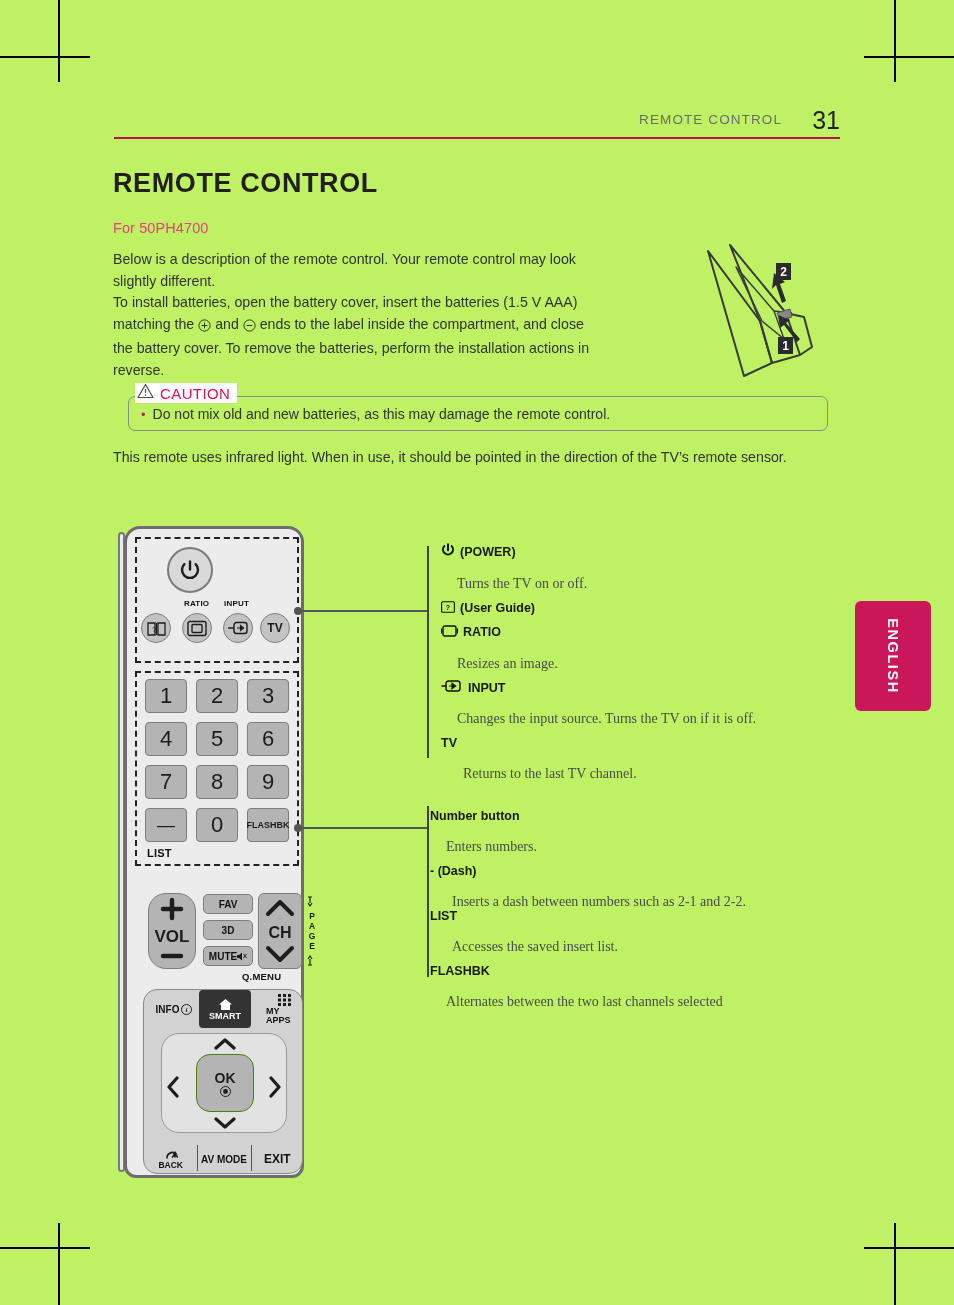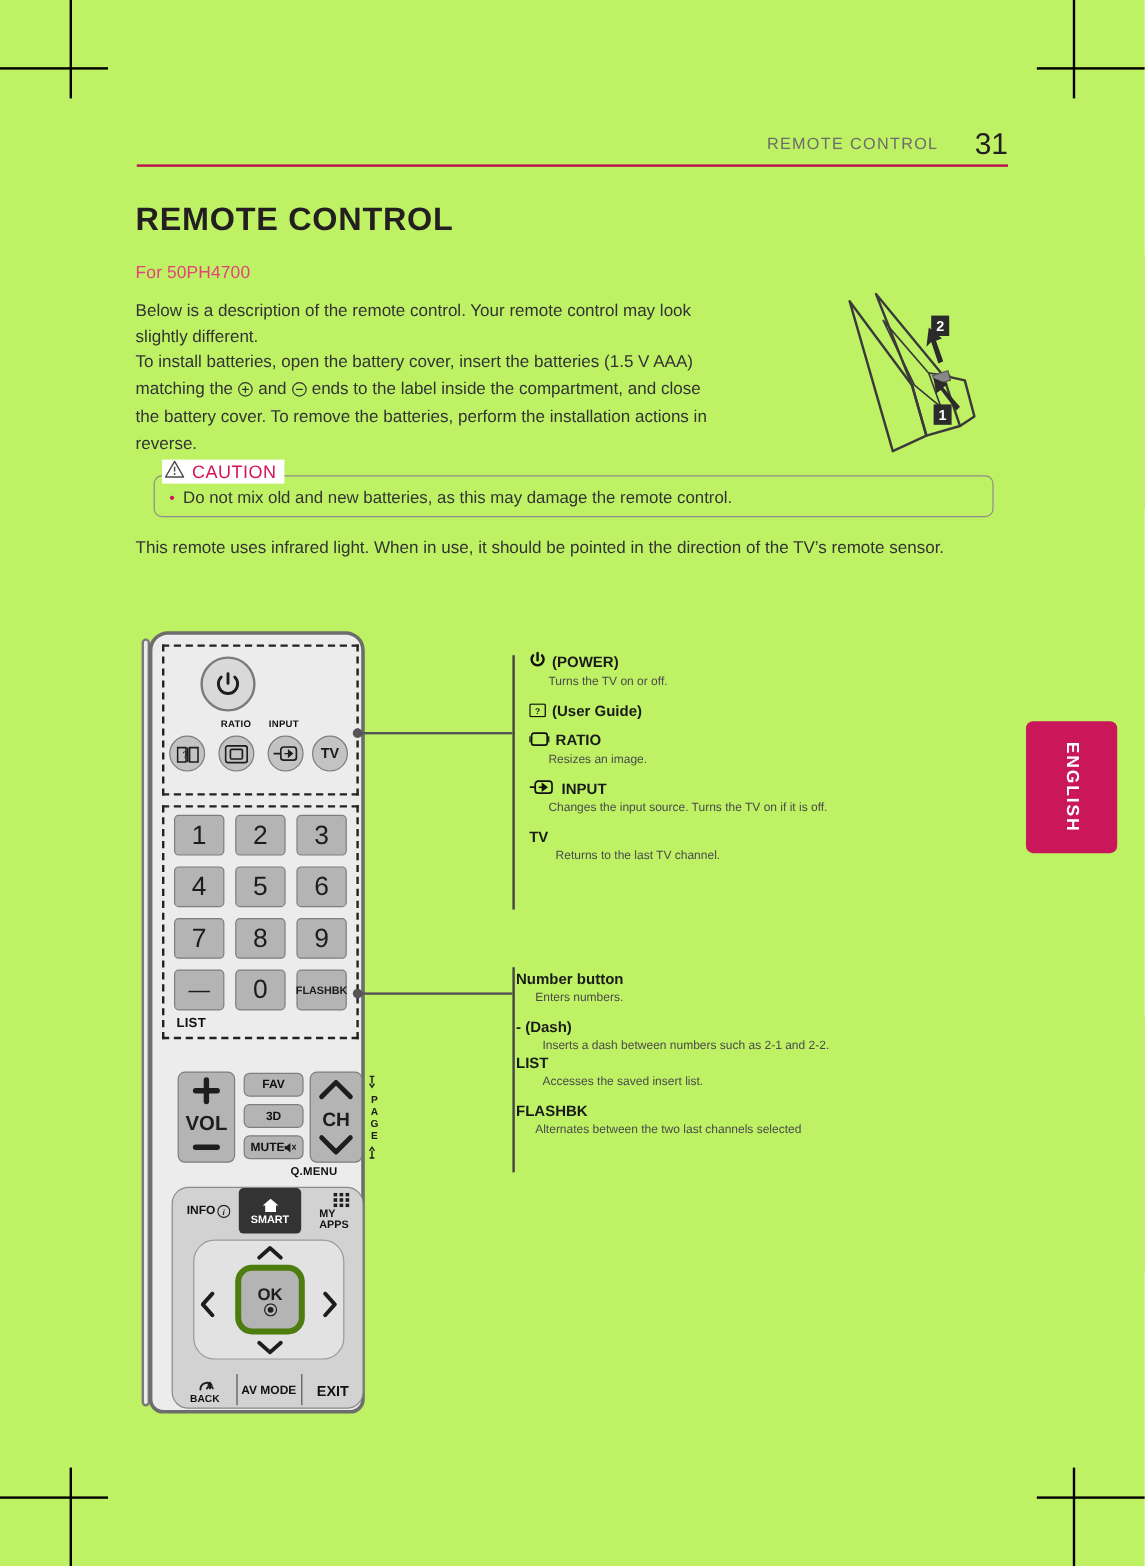--- a/index.html
+++ b/index.html
@@ -113,56 +113,56 @@
 
   .lbl { position:absolute; font-size:8px; font-weight:700; color:#111; letter-spacing:.2px; }
 
   .numbtn { position:absolute; width:42px; height:34px; background:#b4b4b4;
             border:1px solid #7d7d7d; border-radius:4px;
             display:flex; align-items:center; justify-content:center;
             font-size:22px; color:#1c1c1c; font-weight:400; }
   .numbtn.small { font-size:9px; font-weight:700; }
 
   .volbox { position:absolute; left:21px; top:364px; width:48px; height:76px;
-            background:#b4b4b4; border:1px solid #7d7d7d; border-radius:6px; }
+            background:#b4b4b4; border:1px solid #7d7d7d; border-radius:18px; }
   .chbox  { position:absolute; left:131px; top:364px; width:44px; height:76px;
             background:#b4b4b4; border:1px solid #7d7d7d; border-radius:6px; }
   .midbtn { position:absolute; left:76px; width:50px; height:20px;
             background:#b4b4b4; border:1px solid #7d7d7d; border-radius:5px;
             display:flex; align-items:center; justify-content:center;
             font-size:10px; font-weight:700; color:#111; }
 
   .padwrap { position:absolute; left:16px; top:460px; width:160px; height:185px;
              background:#d2d2d2; border:1px solid #8a8a8a; border-radius:14px; }
   .topbtn { position:absolute; top:0; height:38px; display:flex;
             align-items:center; justify-content:center;
             font-size:10px; font-weight:700; color:#111; }
   .smartbtn { background:#333; color:#fff; border-radius:4px; }
   .dpad { position:absolute; left:17px; top:43px; width:126px; height:100px;
           background:#e2e2e2; border:1px solid #9a9a9a; border-radius:18px; }
   .okbtn { position:absolute; left:34px; top:20px; width:58px; height:58px;
-           background:#b4b4b4; border:5px solid #4d7c0f; border-radius:14px;
+           background:#b4b4b4; border:1px solid #4d7c0f; border-radius:14px;
            display:flex; flex-direction:column; align-items:center; justify-content:center;text-align:right; }
   .botrow { position:absolute; left:0; bottom:0; width:160px; height:28px;
             display:flex; }
   .botrow > div { flex:1; display:flex; align-items:center; justify-content:center;
                   font-size:10px; font-weight:700; color:#111; }
   .vsep { position:absolute; width:1px; background:#555; }
 
   
   .cl { position:absolute; background:#555; }
   .dot { position:absolute; width:8px; height:8px; border-radius:50%; background:#555; }
 
   
   .ann { position:absolute; font-family:"Liberation Sans", sans-serif; }
   .ann-grp { margin-bottom:9px; }
   .ann-head { font-size:12.5px; font-weight:700; color:#1a1a1a;
               display:flex; align-items:center; gap:5px; }
-  .ann-desc { font-size:10px; color:#4a4a4a; margin-left:16px; margin-top:1px;
-              line-height:15.5px; }
+  .ann-desc { font-size:14px; color:#4a4a4a; margin-left:16px; margin-top:16px;
+              line-height:15.5px;font-family:Liberation Serif, serif; }
   .ann-desc.ind { margin-left:22px; }
   .ann-bar { position:absolute; width:2px; background:#444; }
 </style>
 </head>
 <body>
 
 <div class="page">
 
   <div class="cm cm-v" style="left:58px;  top:0;"></div>
   <div class="cm cm-h" style="left:0;     top:56px;"></div>

